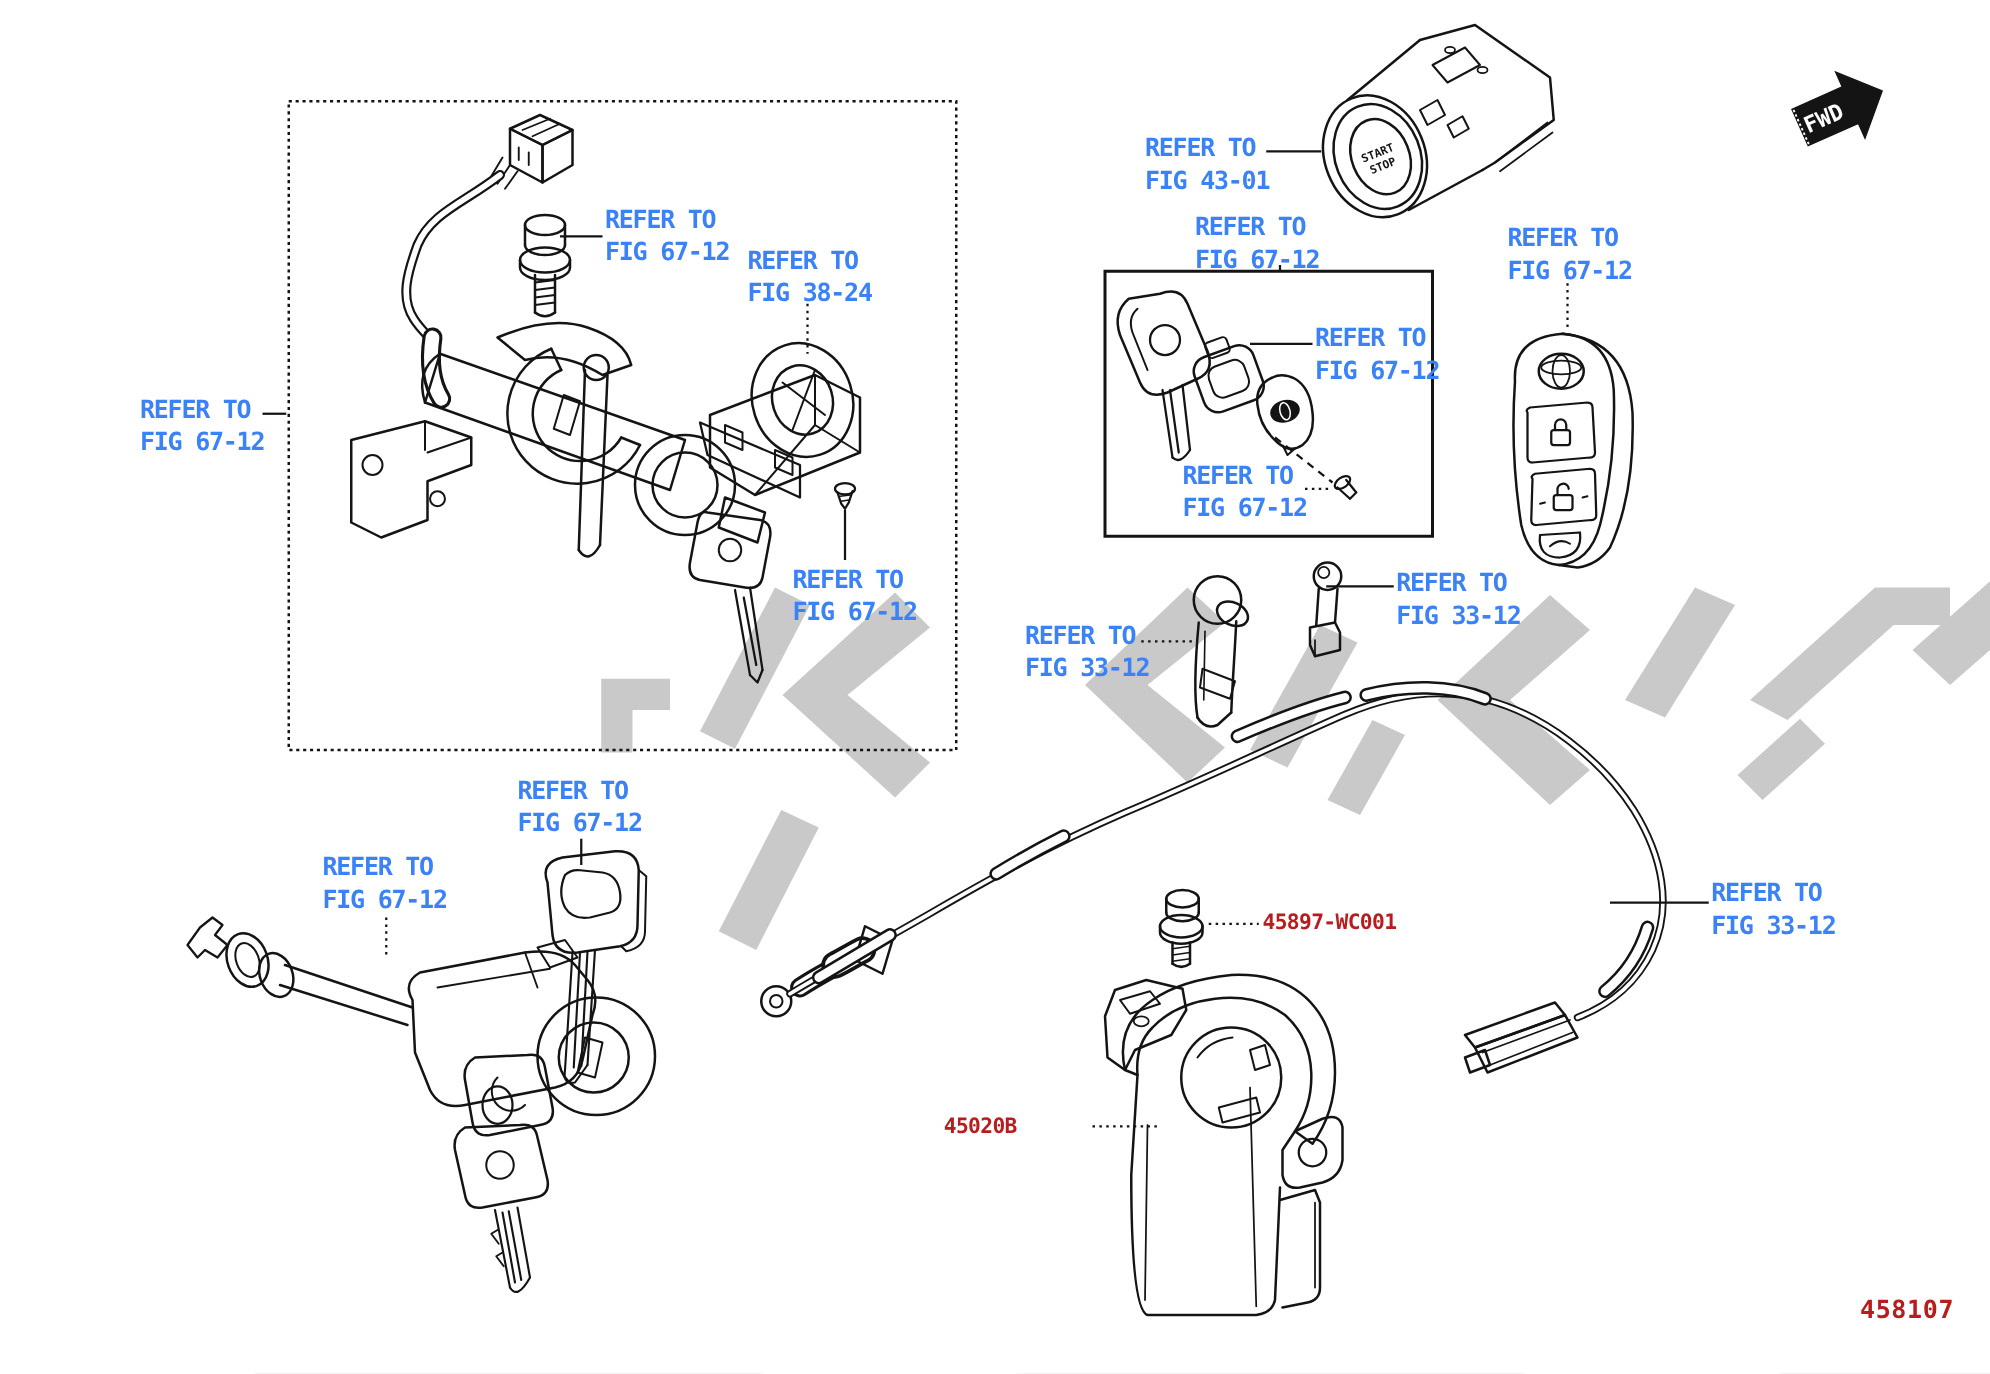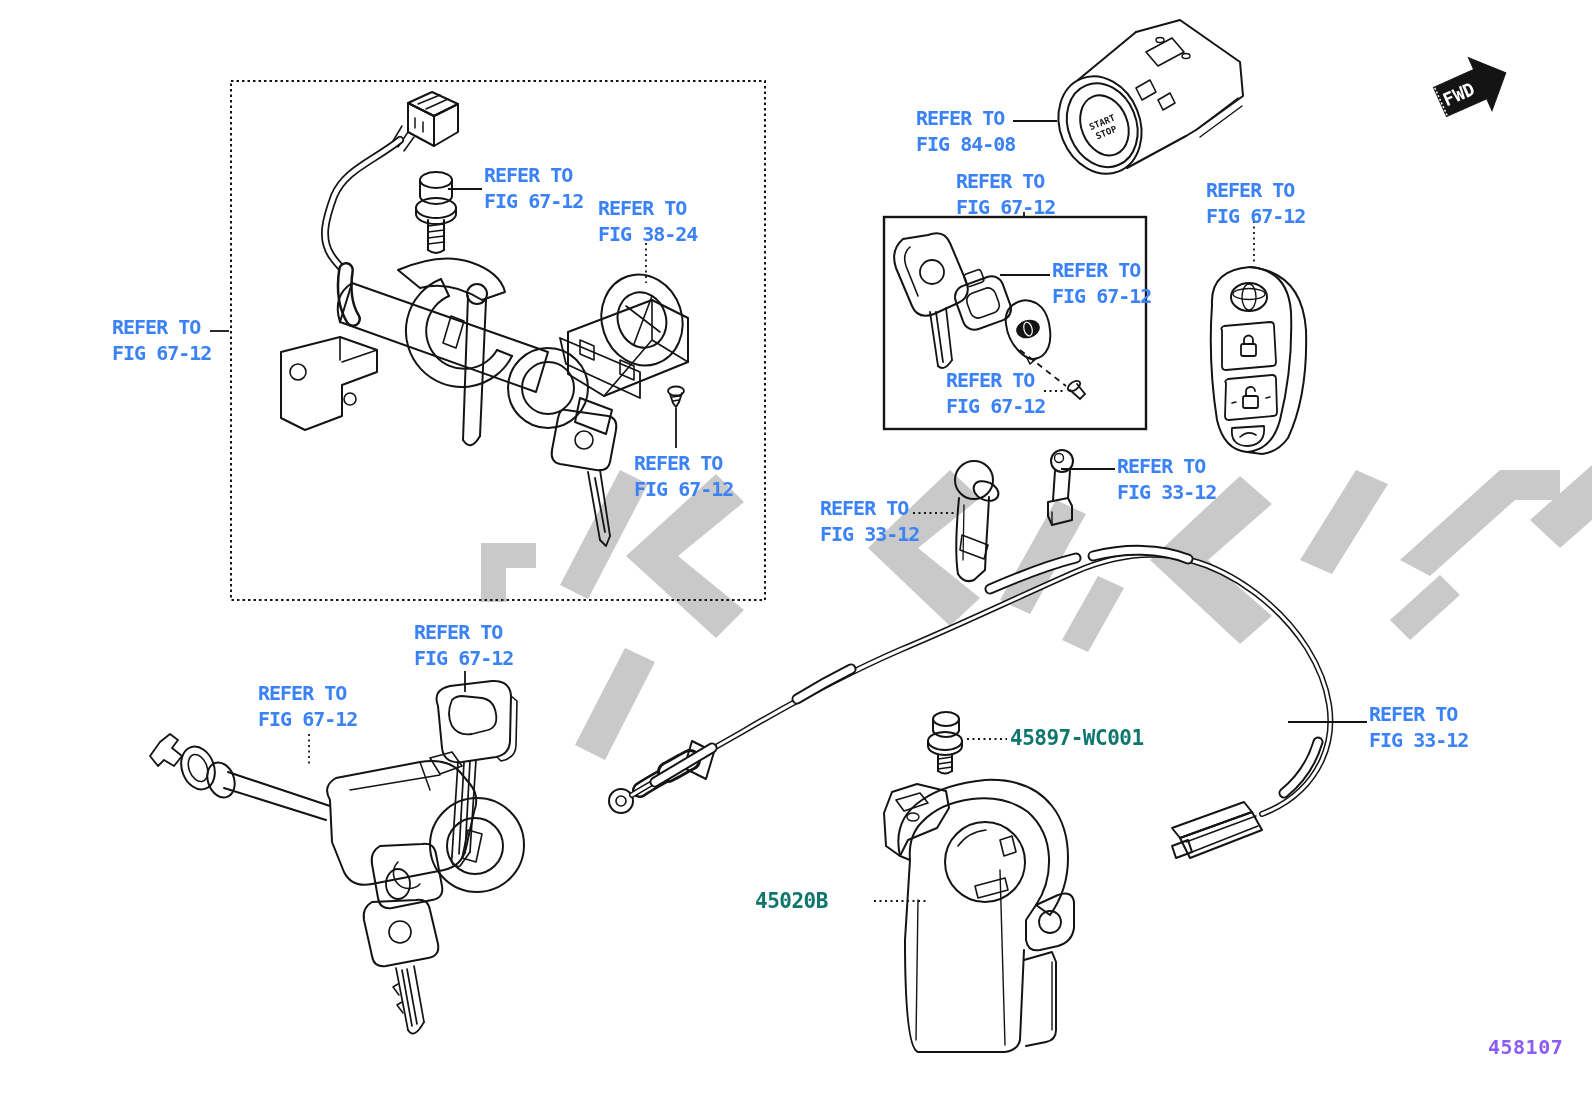--- a/index.html
+++ b/index.html
@@ -7,25 +7,25 @@
     position:relative;width:1592px;height:1099px;background:#ffffff;
     font-family:"DejaVu Sans Mono","Liberation Mono",monospace;
     overflow:hidden;
   }
   .stage svg{position:absolute;left:0;top:0;}
   .callout{
     position:absolute;color:#3b82f6;font-size:20px;line-height:26px;
     font-weight:700;letter-spacing:-1px;white-space:pre;
   }
   .partnum{
-    position:absolute;color:#0f766e;font-size:21px;line-height:24px;
+    position:absolute;color:#b91c1c;font-size:17px;line-height:24px;
     font-weight:700;letter-spacing:-0.5px;white-space:pre;
   }
   .diagno{
-    position:absolute;color:#8b5cf6;font-size:20px;font-weight:700;
+    position:absolute;color:#b91c1c;font-size:20px;font-weight:700;
     letter-spacing:0.5px;
   }
 </style>
 </head>
 <body>
 
 <div class="stage">
 
   <svg width="1592" height="1099" viewBox="0 0 1592 1099">
 
@@ -307,21 +307,21 @@
       <polygon points="0,-16 44,-16 44,-29 72,0 44,29 44,16 0,16" fill="#141414" stroke="#141414" stroke-width="1"></polygon>
       <path d="M1,-15 L1,15" stroke="#ffffff" stroke-width="1.5" stroke-dasharray="2 2"></path>
       <text x="4" y="7" font-family="DejaVu Sans Mono, monospace" font-size="18" font-weight="bold" fill="#ffffff">FWD</text>
     </g>
   </svg>
 
   <div class="callout" style="left:112px;top:314px"><div>REFER TO</div><div>FIG 67-12</div></div>
   <div class="callout" style="left:484px;top:162px"><div>REFER TO</div><div>FIG 67-12</div></div>
   <div class="callout" style="left:598px;top:195px"><div>REFER TO</div><div>FIG 38-24</div></div>
   <div class="callout" style="left:634px;top:450px"><div>REFER TO</div><div>FIG 67-12</div></div>
-  <div class="callout" style="left:916px;top:105px"><div>REFER TO</div><div>FIG 84-08</div></div>
+  <div class="callout" style="left:916px;top:105px"><div>REFER TO</div><div>FIG 43-01</div></div>
   <div class="callout" style="left:956px;top:168px"><div>REFER TO</div><div>FIG 67-12</div></div>
   <div class="callout" style="left:1052px;top:257px"><div>REFER TO</div><div>FIG 67-12</div></div>
   <div class="callout" style="left:946px;top:367px"><div>REFER TO</div><div>FIG 67-12</div></div>
   <div class="callout" style="left:1206px;top:177px"><div>REFER TO</div><div>FIG 67-12</div></div>
   <div class="callout" style="left:820px;top:495px"><div>REFER TO</div><div>FIG 33-12</div></div>
   <div class="callout" style="left:1117px;top:453px"><div>REFER TO</div><div>FIG 33-12</div></div>
   <div class="callout" style="left:1369px;top:701px"><div>REFER TO</div><div>FIG 33-12</div></div>
   <div class="callout" style="left:414px;top:619px"><div>REFER TO</div><div>FIG 67-12</div></div>
   <div class="callout" style="left:258px;top:680px"><div>REFER TO</div><div>FIG 67-12</div></div>
 

